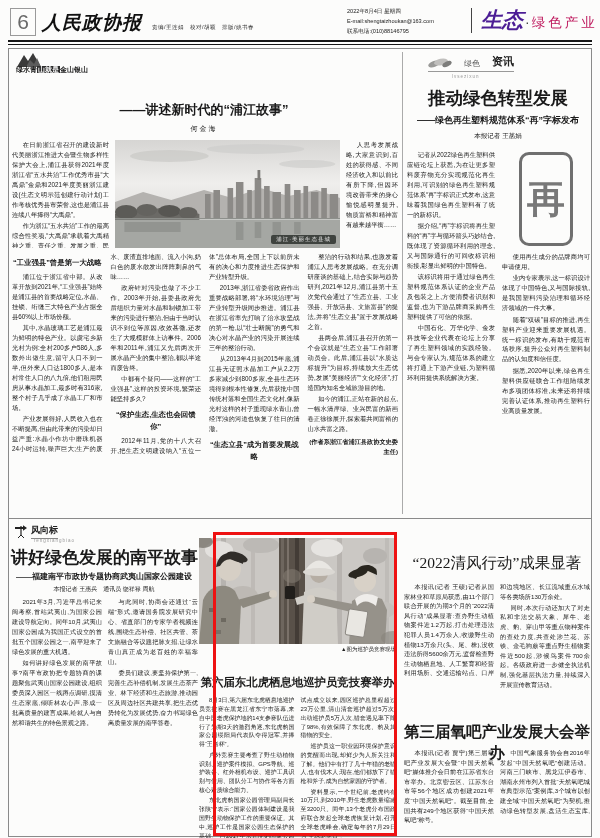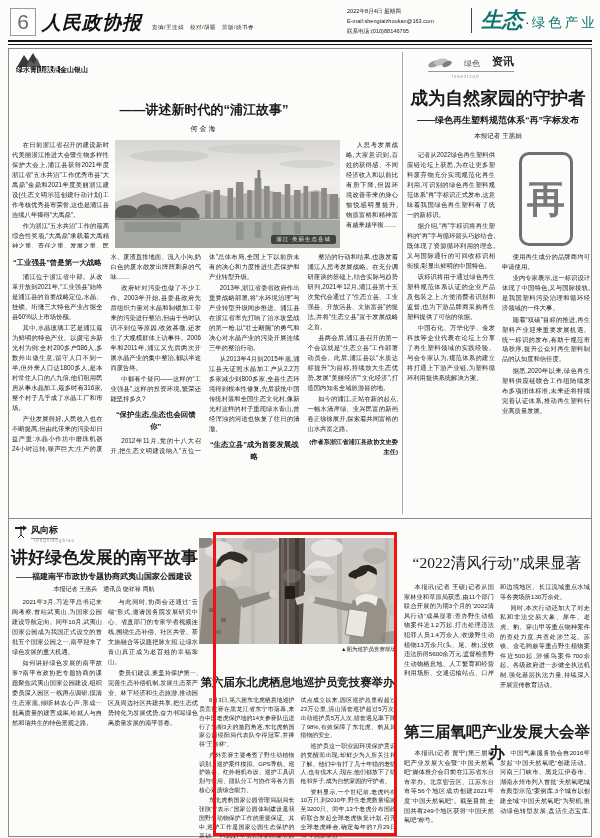--- a/index.html
+++ b/index.html
@@ -7,23 +7,23 @@
         font-family:"Liberation Sans",sans-serif;color:#1a1a1a;overflow:hidden;}
   
   .pagenum{position:absolute;left:10px;top:8px;width:24px;height:26px;border:1px solid #9a9a9a;
            font-size:21px;color:#6a6a6a;text-align:center;line-height:26px;}
   .masthead{position:absolute;left:42px;top:10px;font-family:"Liberation Serif",serif;
             font-size:19px;font-weight:900;font-style:italic;letter-spacing:1px;color:#111;}
   .credits{position:absolute;left:152px;top:24px;font-size:5.5px;color:#333;letter-spacing:.5px;}
   .header-info{position:absolute;left:347px;top:7px;font-size:5.6px;line-height:1.75;color:#222;}
   .header-vdiv{position:absolute;left:471px;top:8px;height:25px;border-left:1px solid #444;}
   .section-title{position:absolute;left:481px;top:6px;white-space:nowrap;}
-  .section-main{font-family:"Liberation Serif",serif;font-size:21px;font-weight:900;font-style:italic;color:#0f766e;}
+  .section-main{font-family:"Liberation Serif",serif;font-size:21px;font-weight:900;font-style:italic;color:#4c1d95;}
   .section-dot{font-size:14px;color:#444;margin:0 2px;}
-  .section-sub{font-size:13.5px;color:#0f766e;letter-spacing:3px;}
+  .section-sub{font-size:13.5px;color:#be185d;letter-spacing:3px;}
   .rule-thick{position:absolute;left:8px;width:584px;top:40px;height:2px;background:#161616;}
   .rule-thin{position:absolute;left:8px;width:584px;top:44px;height:1px;background:#161616;}
   .outer-box{position:absolute;left:8px;top:48px;width:582px;height:787px;border:1px solid #8a8a8a;}
   .hdiv{position:absolute;left:8px;top:518px;width:583px;height:1px;background:#8a8a8a;}
   .vdiv-top{position:absolute;left:402px;top:52px;height:462px;border-left:1px solid #aaa;}
   
   .para{margin:0 0 1.5px;text-align:justify;text-indent:1.7em;}
   .subhead{text-align:center;font-weight:900;font-size:7.4px;margin:5px 0 3.5px;text-indent:0;}
   .author-note{text-align:right;font-weight:700;font-size:6.2px;margin-top:3px;}
   
@@ -200,21 +200,21 @@
   <div class="gi-tag">
     <svg width="24" height="13" viewBox="0 0 24 13">
       <ellipse cx="6" cy="8" rx="6" ry="3" fill="#9a9a98" transform="rotate(-20 6 8)"></ellipse>
       <ellipse cx="13" cy="6" rx="7" ry="3.2" fill="#c0bfbd" transform="rotate(-12 13 6)"></ellipse>
       <ellipse cx="19" cy="8" rx="5" ry="2.6" fill="#7d7d7b" transform="rotate(-25 19 8)"></ellipse>
     </svg>
     <span class="t1">绿色</span>
       <span class="t2">资讯</span>
   </div>
   <div class="gi-pinyin">lvsezixun</div>
-  <div class="gi-headline">成为自然家园的守护者</div>
+  <div class="gi-headline">推动绿色转型发展</div>
   <div class="gi-subtitle">——绿色再生塑料规范体系“再”字标发布</div>
   <div class="gi-byline">本报记者 王菡娟</div>
   <div class="gi-body">
     <div class="gi-col">
         <p class="para">记者从2022绿色再生塑料供应链论坛上获悉,为在让更多塑料废弃物充分实现规范化再生利用,可识别的绿色再生塑料规范体系“再”字标识正式发布,这意味着我国绿色再生塑料有了统一的新标识。</p>
         <p class="para">据介绍,“再”字标识将再生塑料的“再”字与循环箭头巧妙结合,既体现了资源循环利用的理念,又与国际通行的可回收标识相衔接,彰显出鲜明的中国特色。</p>
         <p class="para">该标识将用于通过绿色再生塑料规范体系认证的企业产品及包装之上,方便消费者识别和监督,也为下游品牌商采购再生塑料提供了可信的依据。</p>
         <p class="para">中国石化、万华化学、金发科技等企业代表在论坛上分享了再生塑料领域的实践经验。与会专家认为,规范体系的建立将打通上下游产业链,为塑料循环利用提供系统解决方案。</p>
       </div>
     <div class="gi-col">

